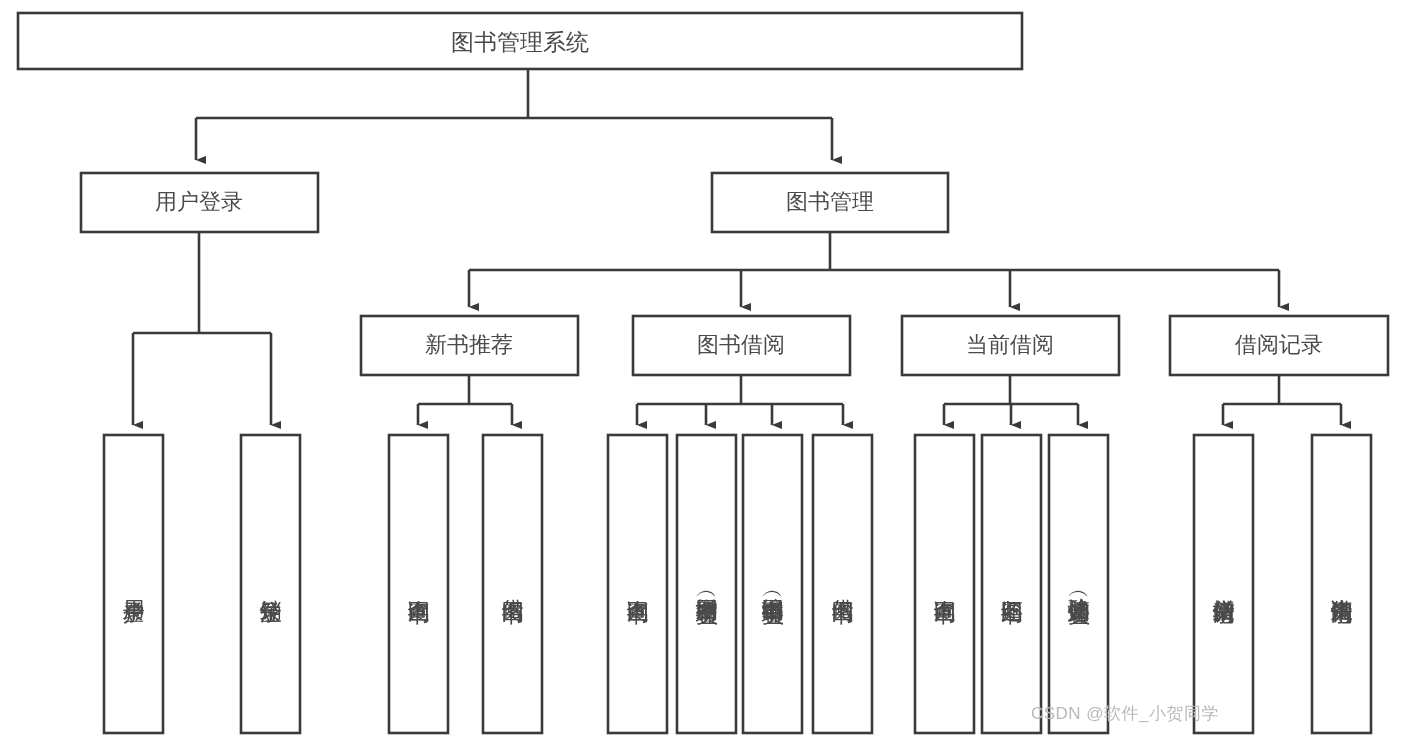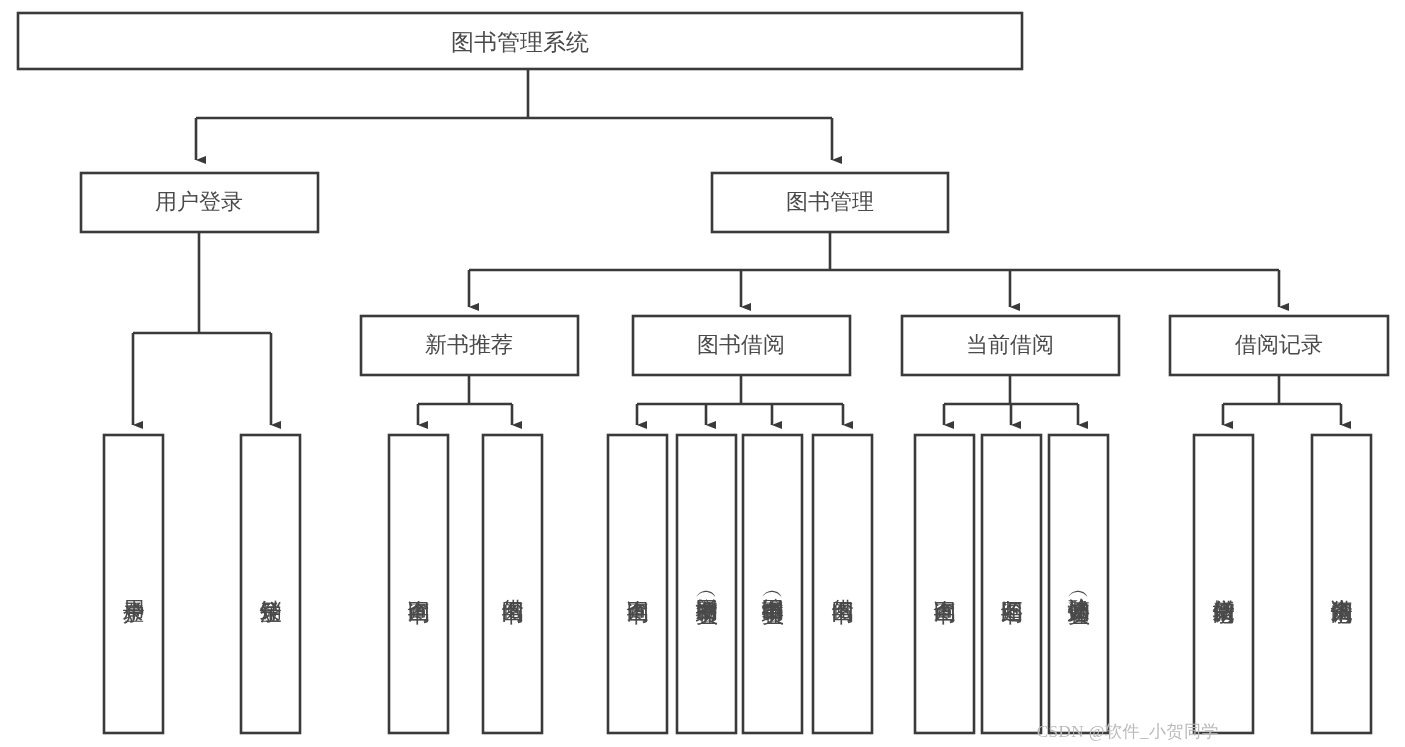--- a/index.html
+++ b/index.html
@@ -34,24 +34,24 @@
     font-size:22px;
     line-height:1.12;
     letter-spacing:1px;
     white-space:nowrap;
     pointer-events:none;
     overflow:hidden;
   }
   .watermark{
     position:absolute;
     right:8px;
-    bottom:4px;
+    bottom:22px;
     color:#b9b9b9;
     font-size:17px;
-    font-family:Liberation Serif, serif;
+    font-family:Liberation Sans, sans-serif;
     white-space:nowrap;
     letter-spacing:.5px;
   }
 </style>
 </head>
 <body>
 
 <div id="diagram-root">
 
   <svg class="canvas" viewBox="0 0 1405 747">

